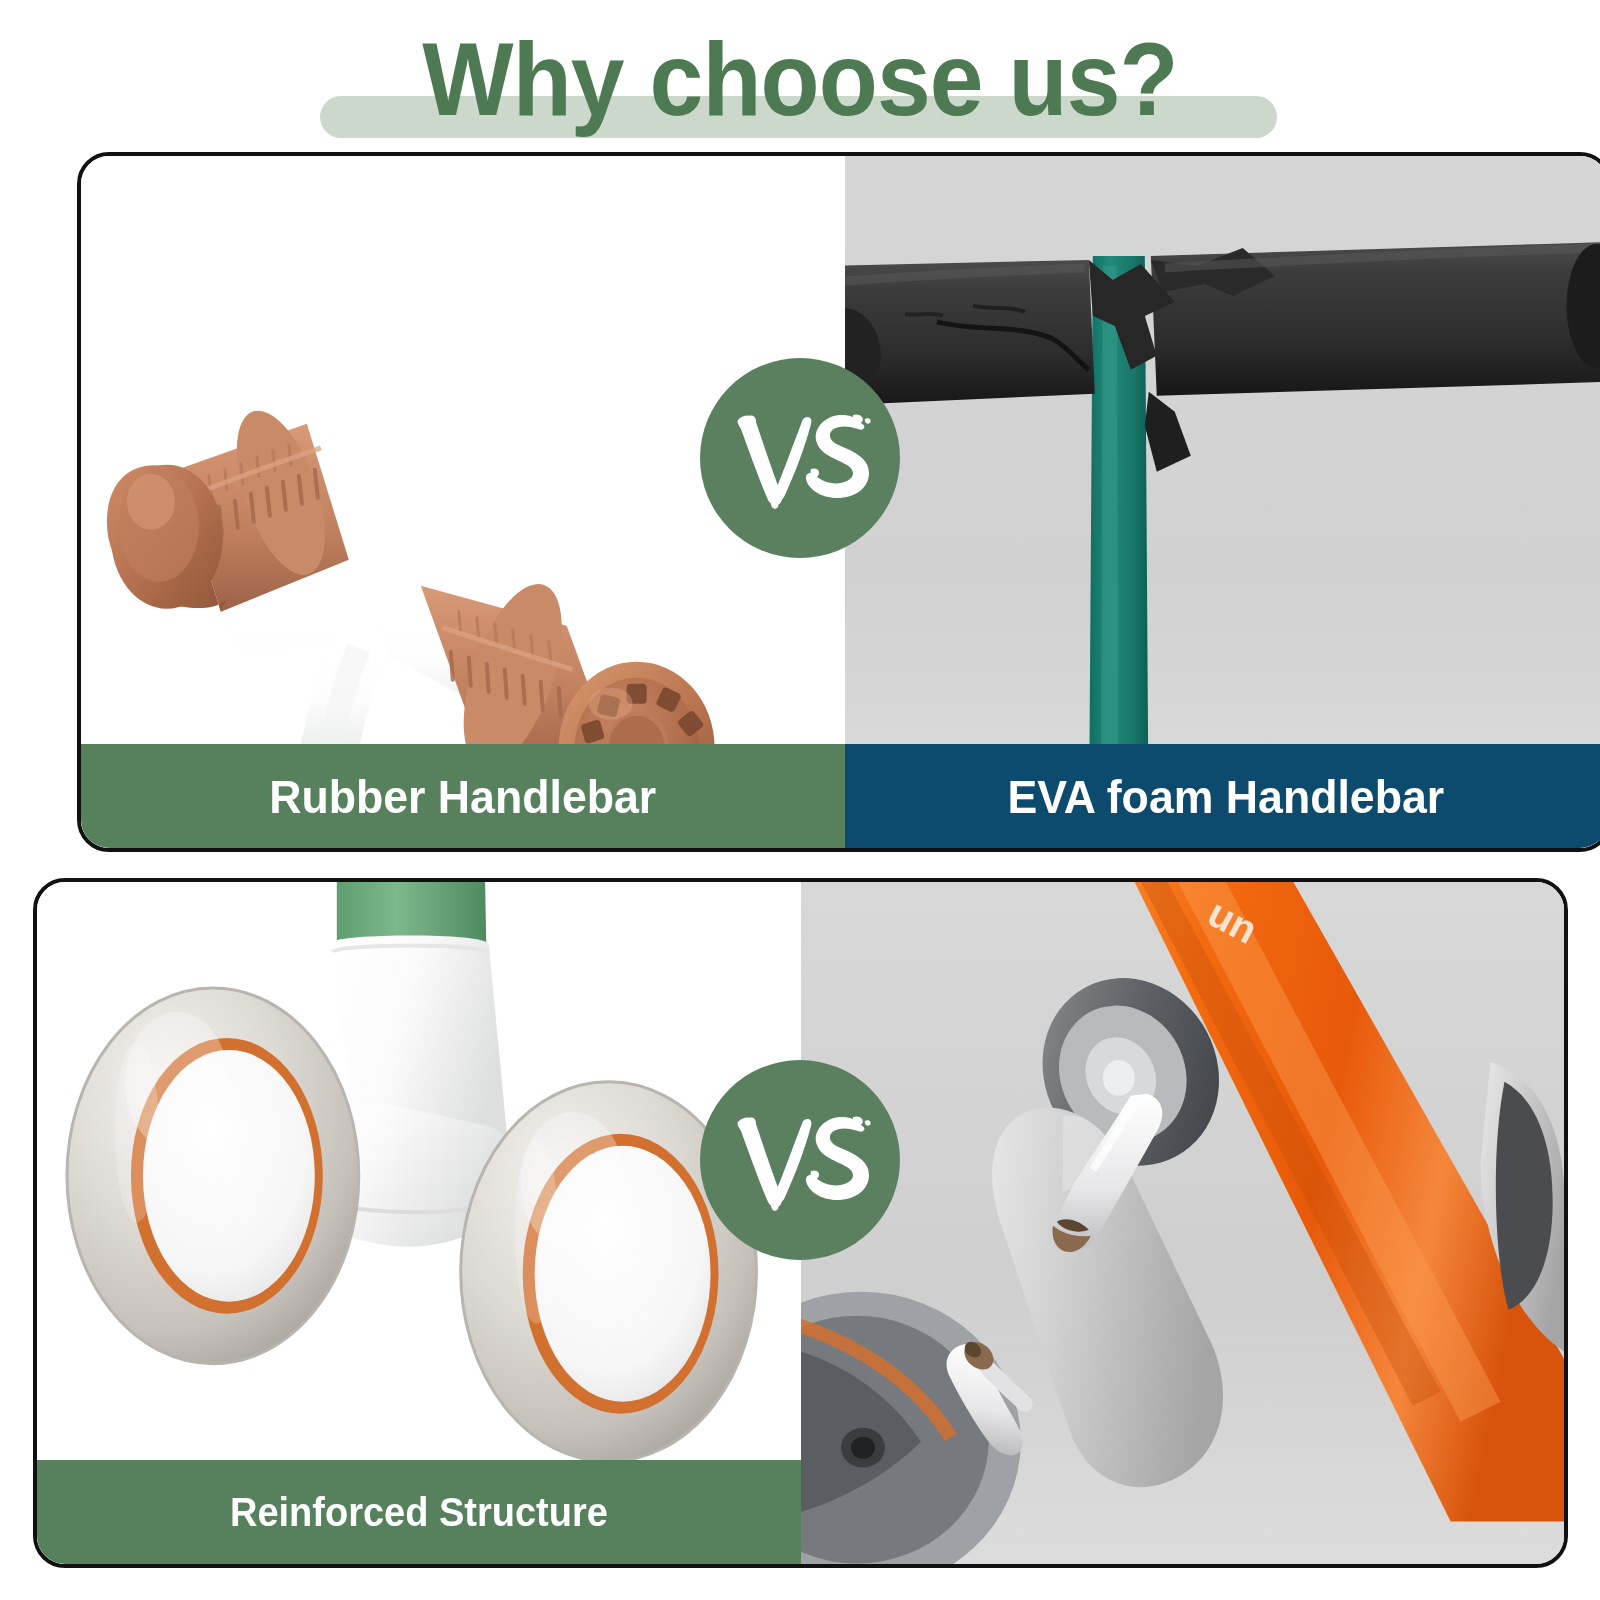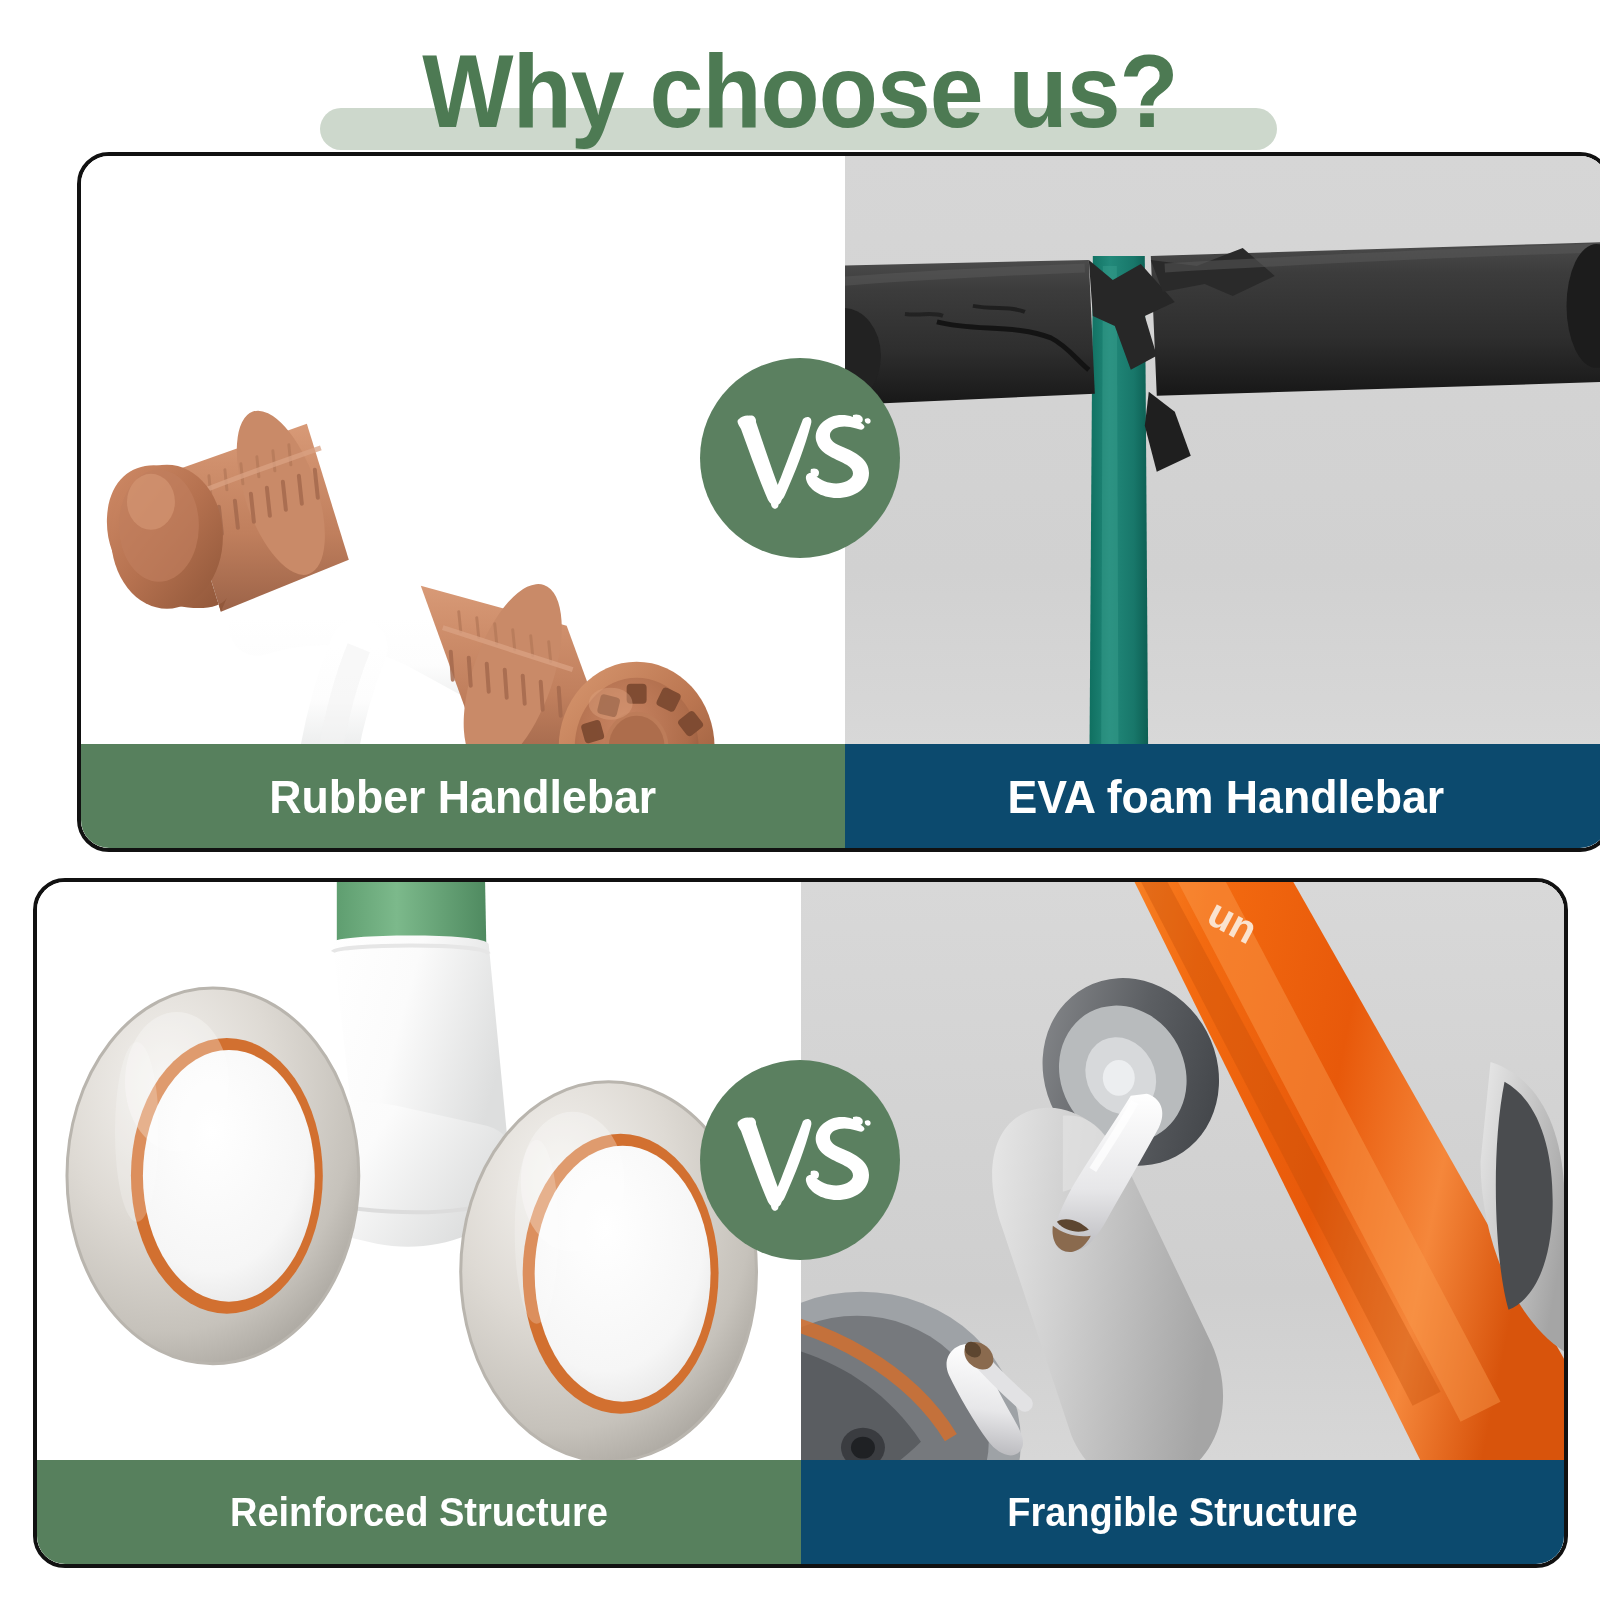--- a/index.html
+++ b/index.html
@@ -12,21 +12,21 @@
     height: 1600px;
     font-family: "Liberation Sans", sans-serif;
     overflow: hidden;
     position: relative;
   }
 
   
   #title-area {
     position: absolute;
     left: 0;
-    top: 16px;
+    top: 4px;
     width: 1600px;
     height: 150px;
   }
   #title-highlight {
     position: absolute;
     left: 320px;
     top: 92px;
     width: 957px;
     height: 42px;
     background: #cdd8cc;
@@ -460,23 +460,20 @@
 
         <text x="404" y="40" font-family="Liberation Sans, sans-serif" font-size="40" font-weight="bold" fill="#fbe9d8" transform="rotate(28 404 40)" opacity="0.95">un</text>
       </svg>
     </div>
   </div>
 
   <div class="label-row">
     <div class="label-cell good">
       <span>Reinforced Structure</span>
     </div>
-    <div class="label-cell bad">
-      <span>Frangible Structure</span>
-    </div>
   </div>
 </div>
 
 <div class="vs-badge" id="vs-bottom">
   <svg viewBox="0 0 150 110">
     <g fill="#ffffff">
       <path d="M14 16 C 18 12, 26 11, 30 16 C 36 34, 44 58, 52 80 C 56 90, 58 95, 56 99
                C 53 104, 46 103, 43 97 C 34 76, 24 48, 16 26 C 13 21, 11 18, 14 16 Z"></path>
       <path d="M22 14 C 26 11, 31 13, 31 18 C 30 24, 27 22, 23 20 Z"></path>
       <path d="M78 16 C 82 12, 88 14, 86 21 C 80 44, 70 70, 60 92 C 57 99, 51 101, 49 96

